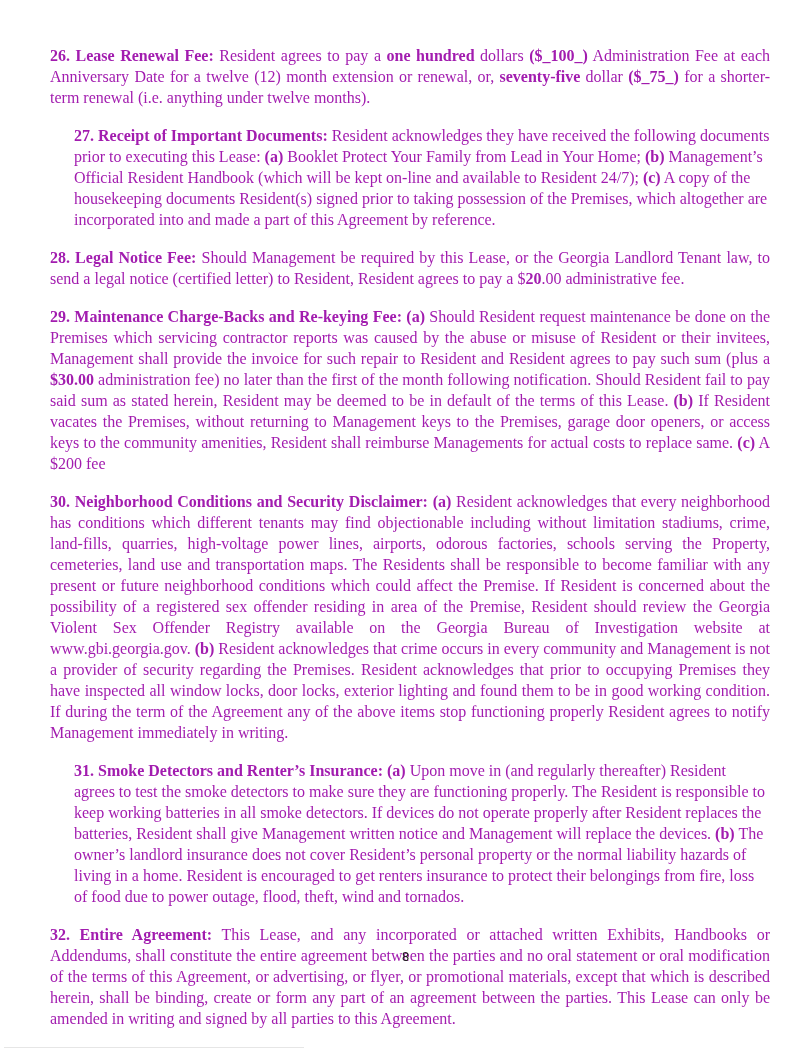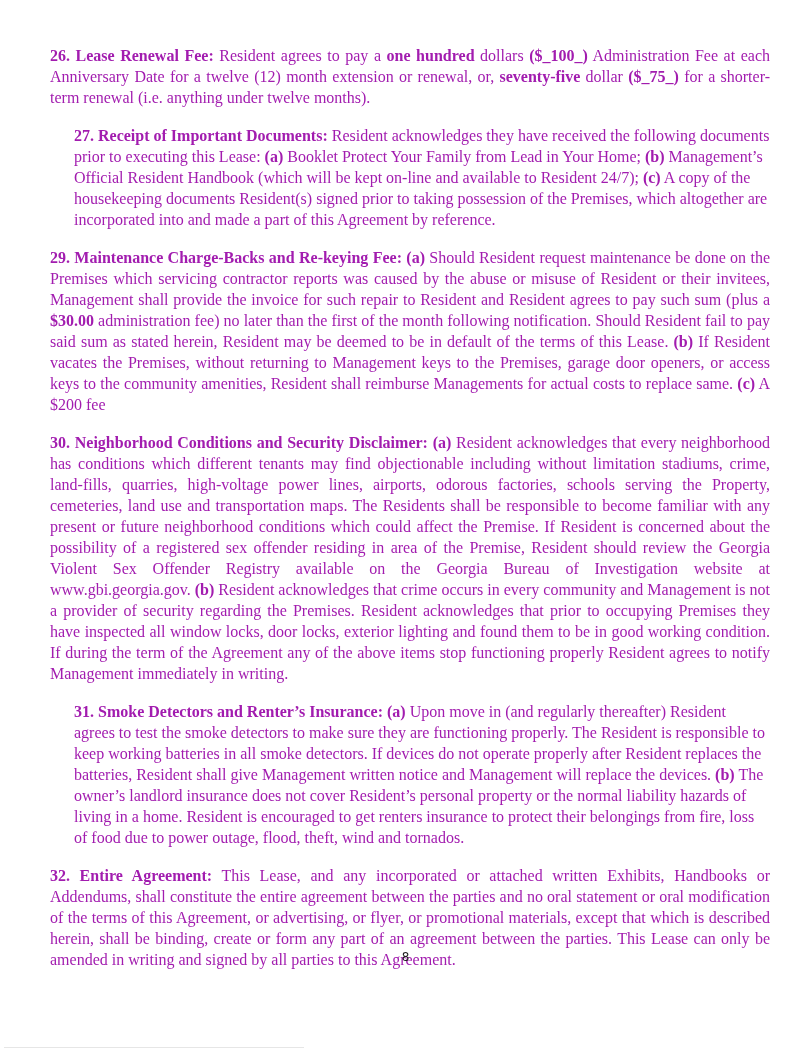--- a/index.html
+++ b/index.html
@@ -20,20 +20,21 @@
     position: absolute; left: 4px; top: 1047px; width: 300px; height: 1px;
     background: #e6e6e6;
   }
 </style>
 </head>
 <body>
 
 <div class="page">
   <p class="clause"><b>26. Lease Renewal Fee:</b><span> Resident agrees to pay a </span><b>one hundred</b><span> dollars </span><b>($_100_)</b><span> Administration Fee at each Anniversary Date for a twelve (12) month extension or renewal, or, </span><b>seventy-five</b><span> dollar </span><b>($_75_)</b><span> for a shorter-term renewal (i.e. anything under twelve months).</span></p>
   <p class="clause tight"><b>27. Receipt of Important Documents:</b><span> Resident acknowledges they have received the following documents prior to executing this Lease: </span><b>(a)</b><span> Booklet Protect Your Family from Lead in Your Home; </span><b>(b)</b><span> Management’s Official Resident Handbook (which will be kept on-line and available to Resident 24/7); </span><b>(c)</b><span> A copy of the housekeeping documents Resident(s) signed prior to taking possession of the Premises, which altogether are incorporated into and made a part of this Agreement by reference.</span></p>
+  <p class="clause"><b>28. Legal Notice Fee:</b><span> Should Management be required by this Lease, or the Georgia Landlord Tenant law, to send a legal notice (certified letter) to Resident, Resident agrees to pay a $</span><b>20</b><span>.00 administrative fee.</span></p>
   <p class="clause"><b>29. Maintenance Charge-Backs and Re-keying Fee: (a)</b><span> Should Resident request maintenance be done on the Premises which servicing contractor reports was caused by the abuse or misuse of Resident or their invitees, Management shall provide the invoice for such repair to Resident and Resident agrees to pay such sum (plus a </span><b>$30.00</b><span> administration fee) no later than the first of the month following notification. Should Resident fail to pay said sum as stated herein, Resident may be deemed to be in default of the terms of this Lease. </span><b>(b)</b><span> If Resident vacates the Premises, without returning to Management keys to the Premises, garage door openers, or access keys to the community amenities, Resident shall reimburse Managements for actual costs to replace same. </span><b>(c)</b><span> A $200 fee</span></p>
   <p class="clause"><b>30. Neighborhood Conditions and Security Disclaimer: (a)</b><span> Resident acknowledges that every neighborhood has conditions which different tenants may find objectionable including without limitation stadiums, crime, land-fills, quarries, high-voltage power lines, airports, odorous factories, schools serving the Property, cemeteries, land use and transportation maps. The Residents shall be responsible to become familiar with any present or future neighborhood conditions which could affect the Premise. If Resident is concerned about the possibility of a registered sex offender residing in area of the Premise, Resident should review the Georgia Violent Sex Offender Registry available on the Georgia Bureau of Investigation website at www.gbi.georgia.gov. </span><b>(b)</b><span> Resident acknowledges that crime occurs in every community and Management is not a provider of security regarding the Premises. Resident acknowledges that prior to occupying Premises they have inspected all window locks, door locks, exterior lighting and found them to be in good working condition. If during the term of the Agreement any of the above items stop functioning properly Resident agrees to notify Management immediately in writing.</span></p>
   <p class="clause tight"><b>31. Smoke Detectors and Renter’s Insurance: (a)</b><span> Upon move in (and regularly thereafter) Resident agrees to test the smoke detectors to make sure they are functioning properly. The Resident is responsible to keep working batteries in all smoke detectors. If devices do not operate properly after Resident replaces the batteries, Resident shall give Management written notice and Management will replace the devices. </span><b>(b)</b><span> The owner’s landlord insurance does not cover Resident’s personal property or the normal liability hazards of living in a home. Resident is encouraged to get renters insurance to protect their belongings from fire, loss of food due to power outage, flood, theft, wind and tornados.</span></p>
   <p class="clause"><b>32. Entire Agreement:</b><span> This Lease, and any incorporated or attached written Exhibits, Handbooks or Addendums, shall constitute the entire agreement between the parties and no oral statement or oral modification of the terms of this Agreement, or advertising, or flyer, or promotional materials, except that which is described herein, shall be binding, create or form any part of an agreement between the parties. This Lease can only be amended in writing and signed by all parties to this Agreement.</span></p>
 </div>
 
 <div class="page-number">8</div>
 <div class="scan-edge"></div>
 
 </body></html>

